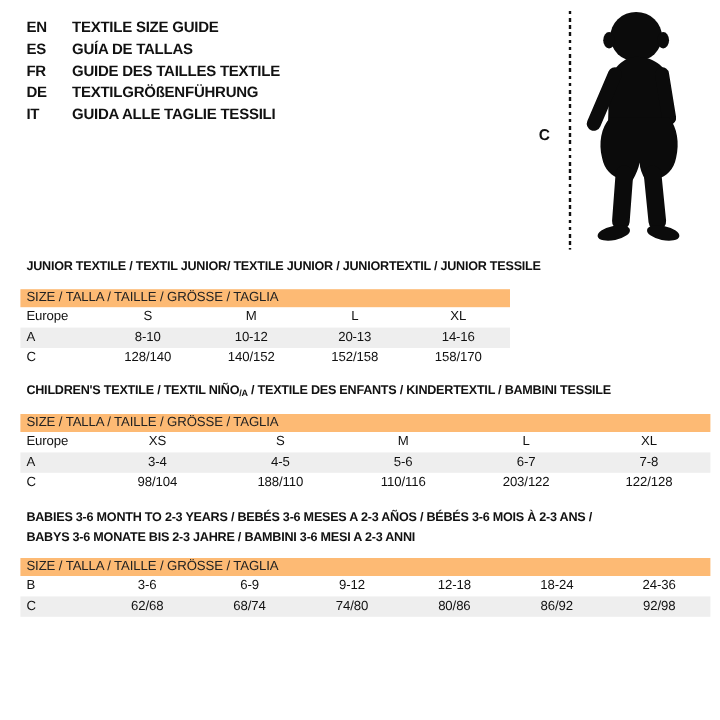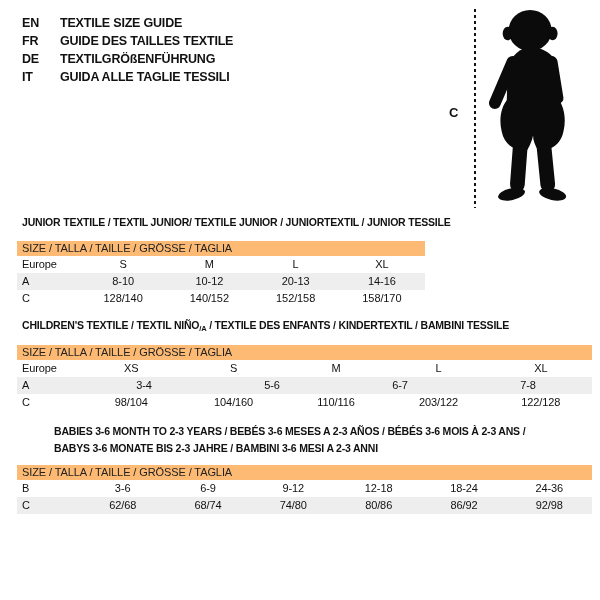--- a/index.html
+++ b/index.html
@@ -25,33 +25,36 @@
   .size-bar{height:15px;line-height:15px;background:#fdba74;padding-left:5px;color:#222;white-space:nowrap;}
   .trow{display:flex;height:17px;line-height:17px;}
   .trow.alt{background:#eeeeee;}
   .cell{flex:1;text-align:center;}
   .cell.lab{flex:0 0 58px;text-align:left;padding-left:5px;}
   .t1{top:241px;width:408px;}
   .t1-title{top:216px;}
   .t2{top:345px;width:575px;}
   .t2-title{top:319px;}
   .t3{top:465px;width:575px;}
-  .t3-title{top:423px;line-height:17px;margin-left:32px;}
+  .t3-title{top:423px;line-height:17px;}
   
   .footnotes{position:absolute;left:22px;top:538px;font-size:10.5px;font-weight:700;letter-spacing:-0.2px;}
   .foot-row{height:17.5px;line-height:17.5px;white-space:nowrap;}
 </style>
 </head>
 <body>
 
 <div id="page">
 
   <div class="lang-list">
     <div class="lang-row">
       <span class="lang-code">EN</span><span>TEXTILE SIZE GUIDE</span>
+    </div>
+    <div class="lang-row">
+      <span class="lang-code">ES</span><span>GUÍA DE TALLAS</span>
     </div>
     <div class="lang-row">
       <span class="lang-code">FR</span><span>GUIDE DES TAILLES TEXTILE</span>
     </div>
     <div class="lang-row">
       <span class="lang-code">DE</span><span>TEXTILGRÖßENFÜHRUNG</span>
     </div>
     <div class="lang-row">
       <span class="lang-code">IT</span><span>GUIDA ALLE TAGLIE TESSILI</span>
     </div>
@@ -108,28 +111,29 @@
       <div class="cell lab">Europe</div>
       <div class="cell">XS</div>
       <div class="cell">S</div>
       <div class="cell">M</div>
       <div class="cell">L</div>
       <div class="cell">XL</div>
     </div>
     <div class="trow alt">
       <div class="cell lab">A</div>
       <div class="cell">3-4</div>
+      <div class="cell">4-5</div>
       <div class="cell">5-6</div>
       <div class="cell">6-7</div>
       <div class="cell">7-8</div>
     </div>
     <div class="trow">
       <div class="cell lab">C</div>
       <div class="cell">98/104</div>
-      <div class="cell">104/160</div>
+      <div class="cell">188/110</div>
       <div class="cell">110/116</div>
       <div class="cell">203/122</div>
       <div class="cell">122/128</div>
     </div>
   </div>
 
   <div class="tbl-title t3-title">
     <div>BABIES 3-6 MONTH TO 2-3 YEARS / BEBÉS 3-6 MESES A 2-3 AÑOS / BÉBÉS 3-6 MOIS À 2-3 ANS /</div>
     <div>BABYS 3-6 MONATE BIS 2-3 JAHRE / BAMBINI 3-6 MESI A 2-3 ANNI</div>
   </div>

